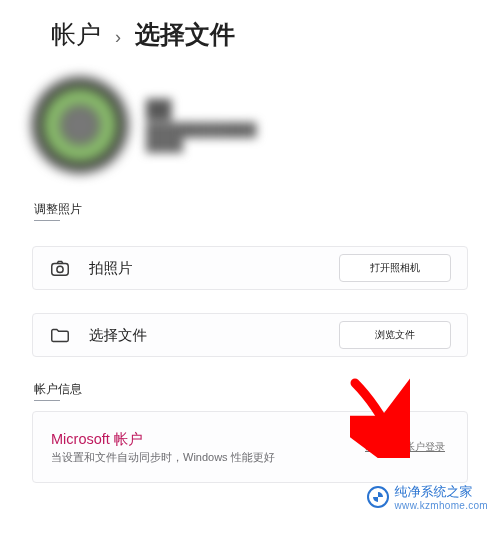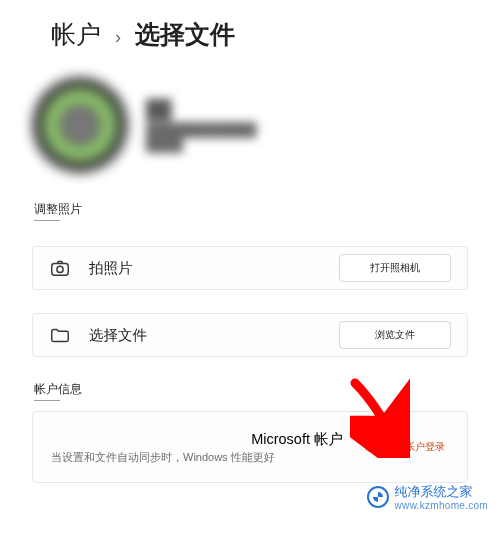--- a/index.html
+++ b/index.html
@@ -75,42 +75,43 @@
   .card { height: 44px; margin-top: 15px; }
   .card-tall { min-height: 72px; align-items: center; padding: 14px 18px; }
   .card .icon, .card-tall .icon {
     width: 22px; height: 22px;
     display:flex; align-items:center; justify-content:center;
     flex: 0 0 22px;
     color: #3a3a3a;
   }
   .card .label { flex: 1; font-size: 14.5px; color: #222; }
   .card-tall .labels { flex: 1; display:flex; flex-direction:column; gap:1px; }
-  .card-tall .title { font-size: 14.5px; color: #000000; text-align: right; }
+  .card-tall .title { font-size: 14.5px; color: #be185d; }
   .card-tall .desc { font-size: 11px; color: #6e6e72; }
   .action {
     font-size: 10px;
     color: #222;
     background: #fff;
     padding: 6px 18px;
     min-width: 112px;
     text-align: center;
   }
   .action.btn {
     border: 1px solid #d8d8dc;
     border-radius: 4px;
     cursor: pointer;
   }
   .action.link {
-    color: #c2410c;
+    color: #737373;
     border: none;
     background: transparent;
     cursor: pointer;
     padding: 6px 4px;
     min-width: auto;
+    text-decoration: underline;
   }
   
   .arrow-overlay {
     position: absolute;
     left: 350px; top: 378px;
     width: 60px; height: 80px;
     pointer-events: none;
   }
   
   .watermark {

